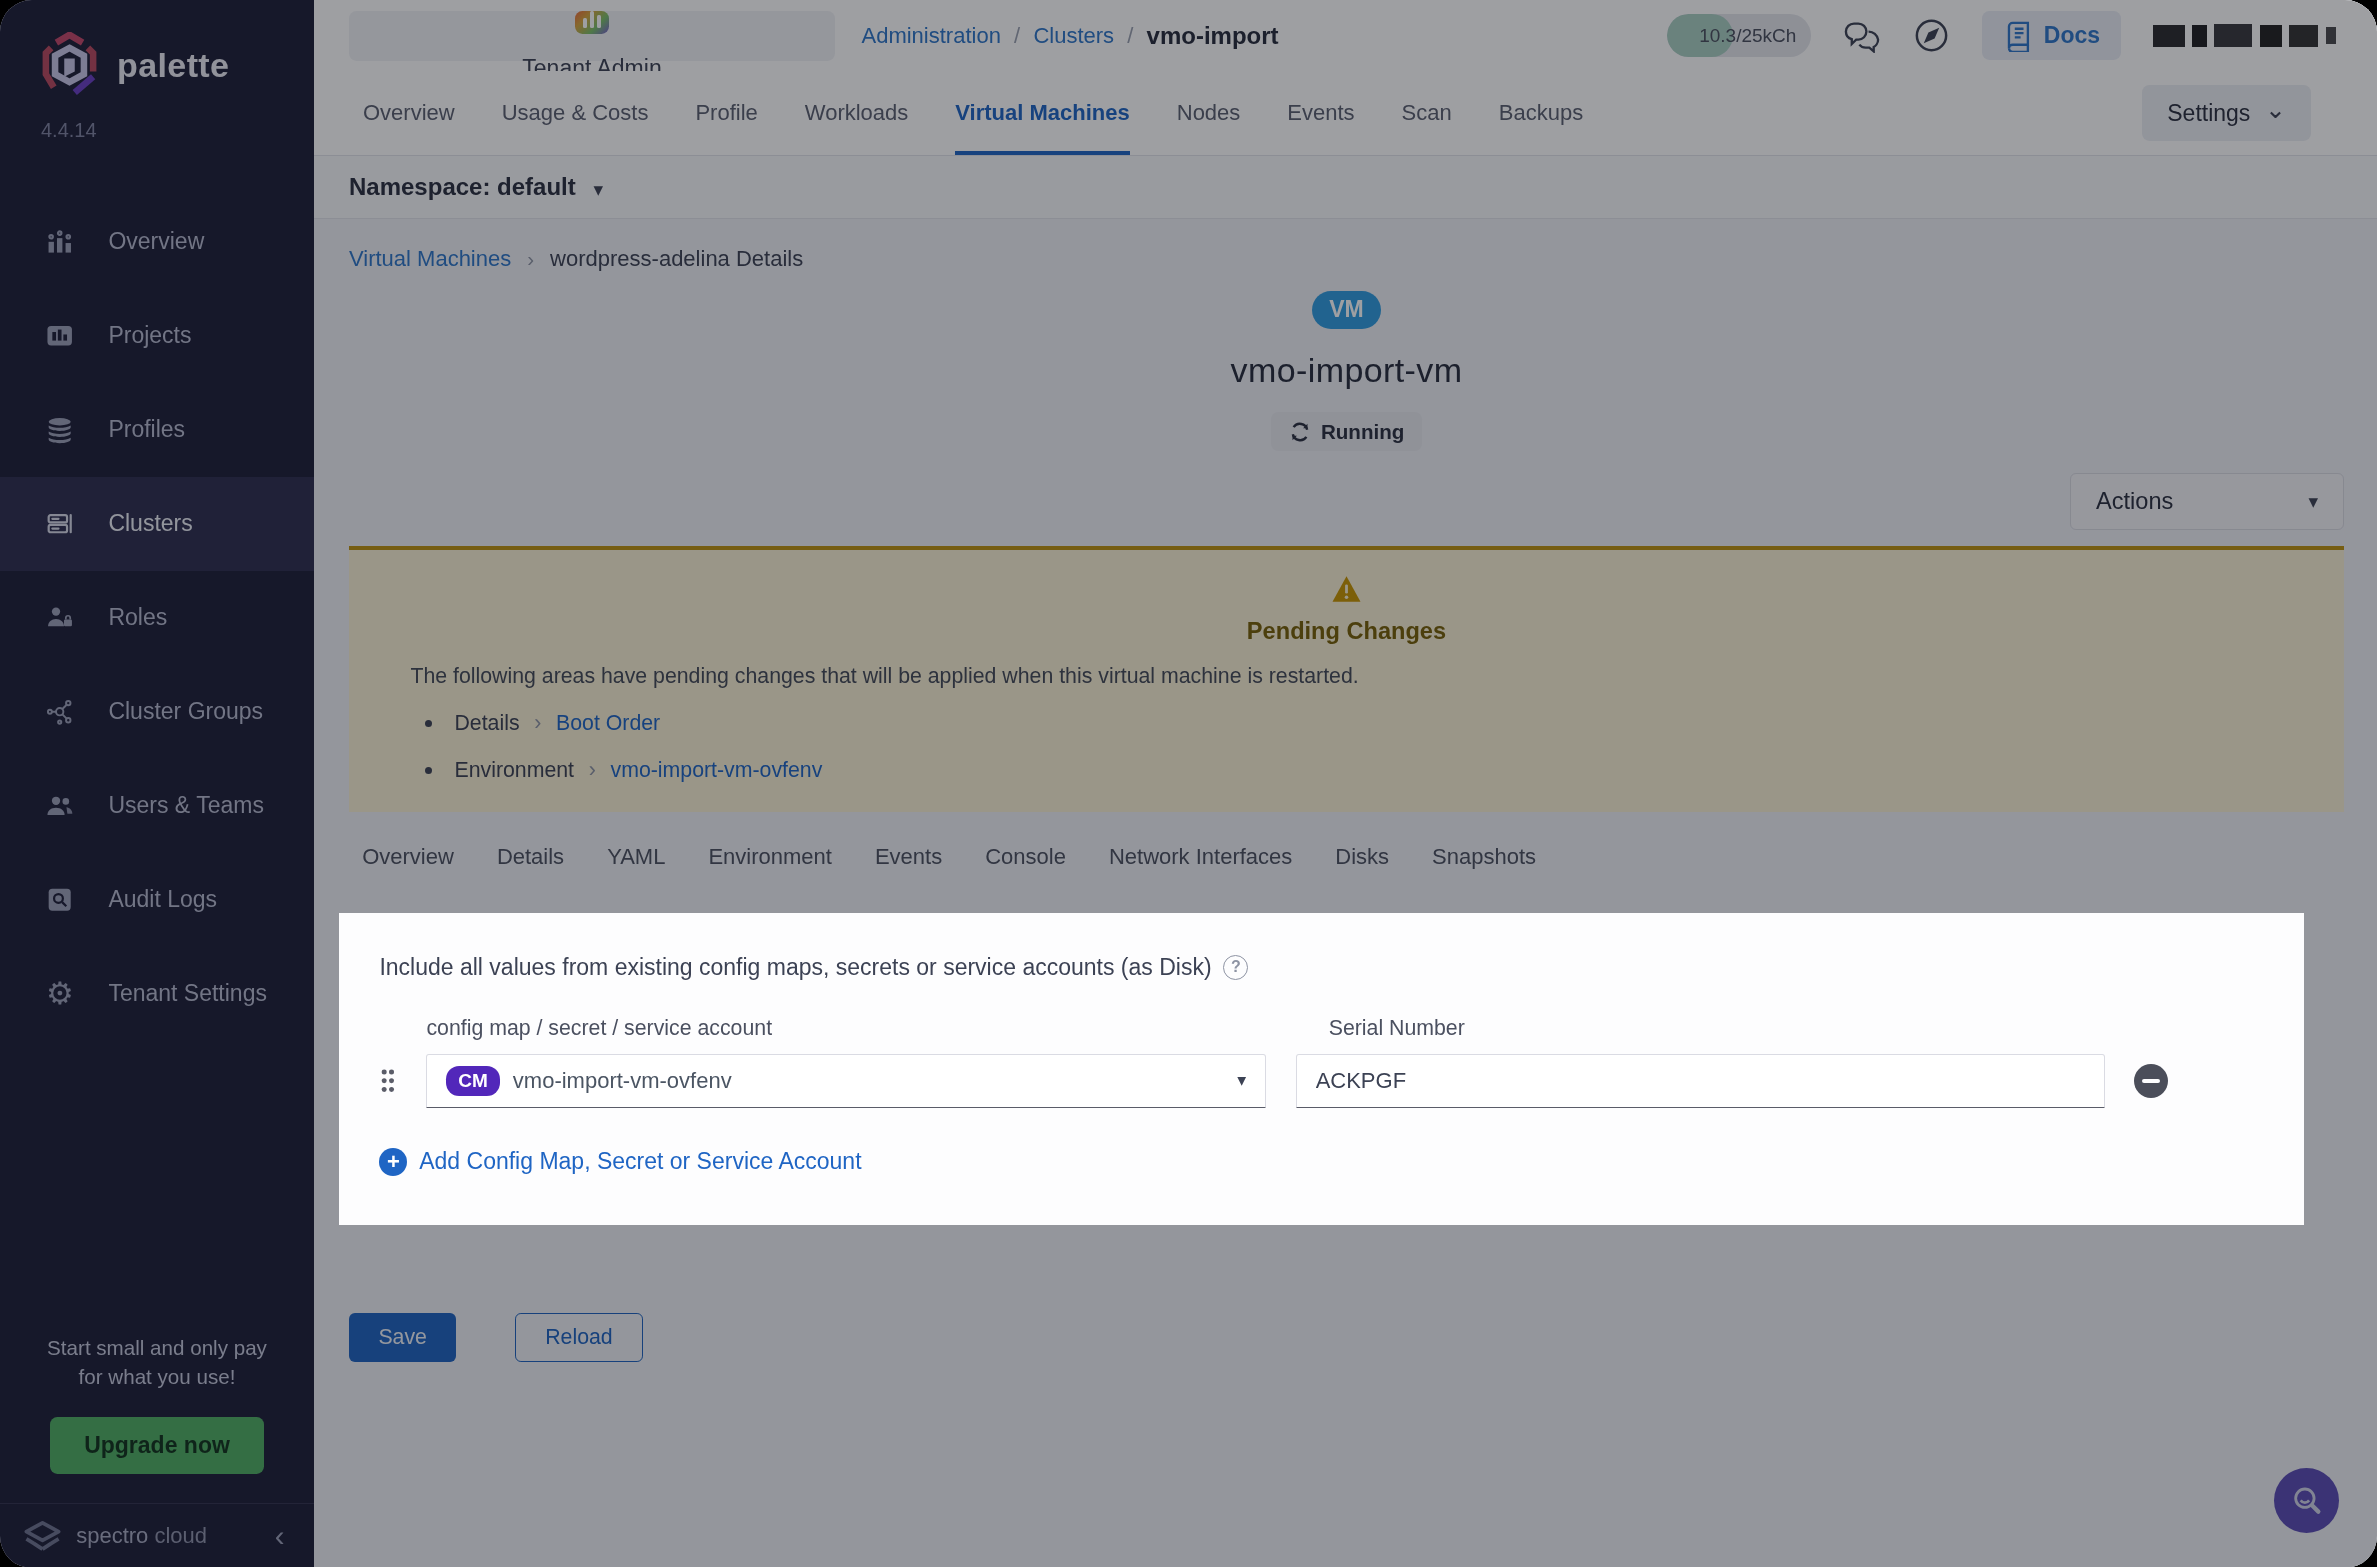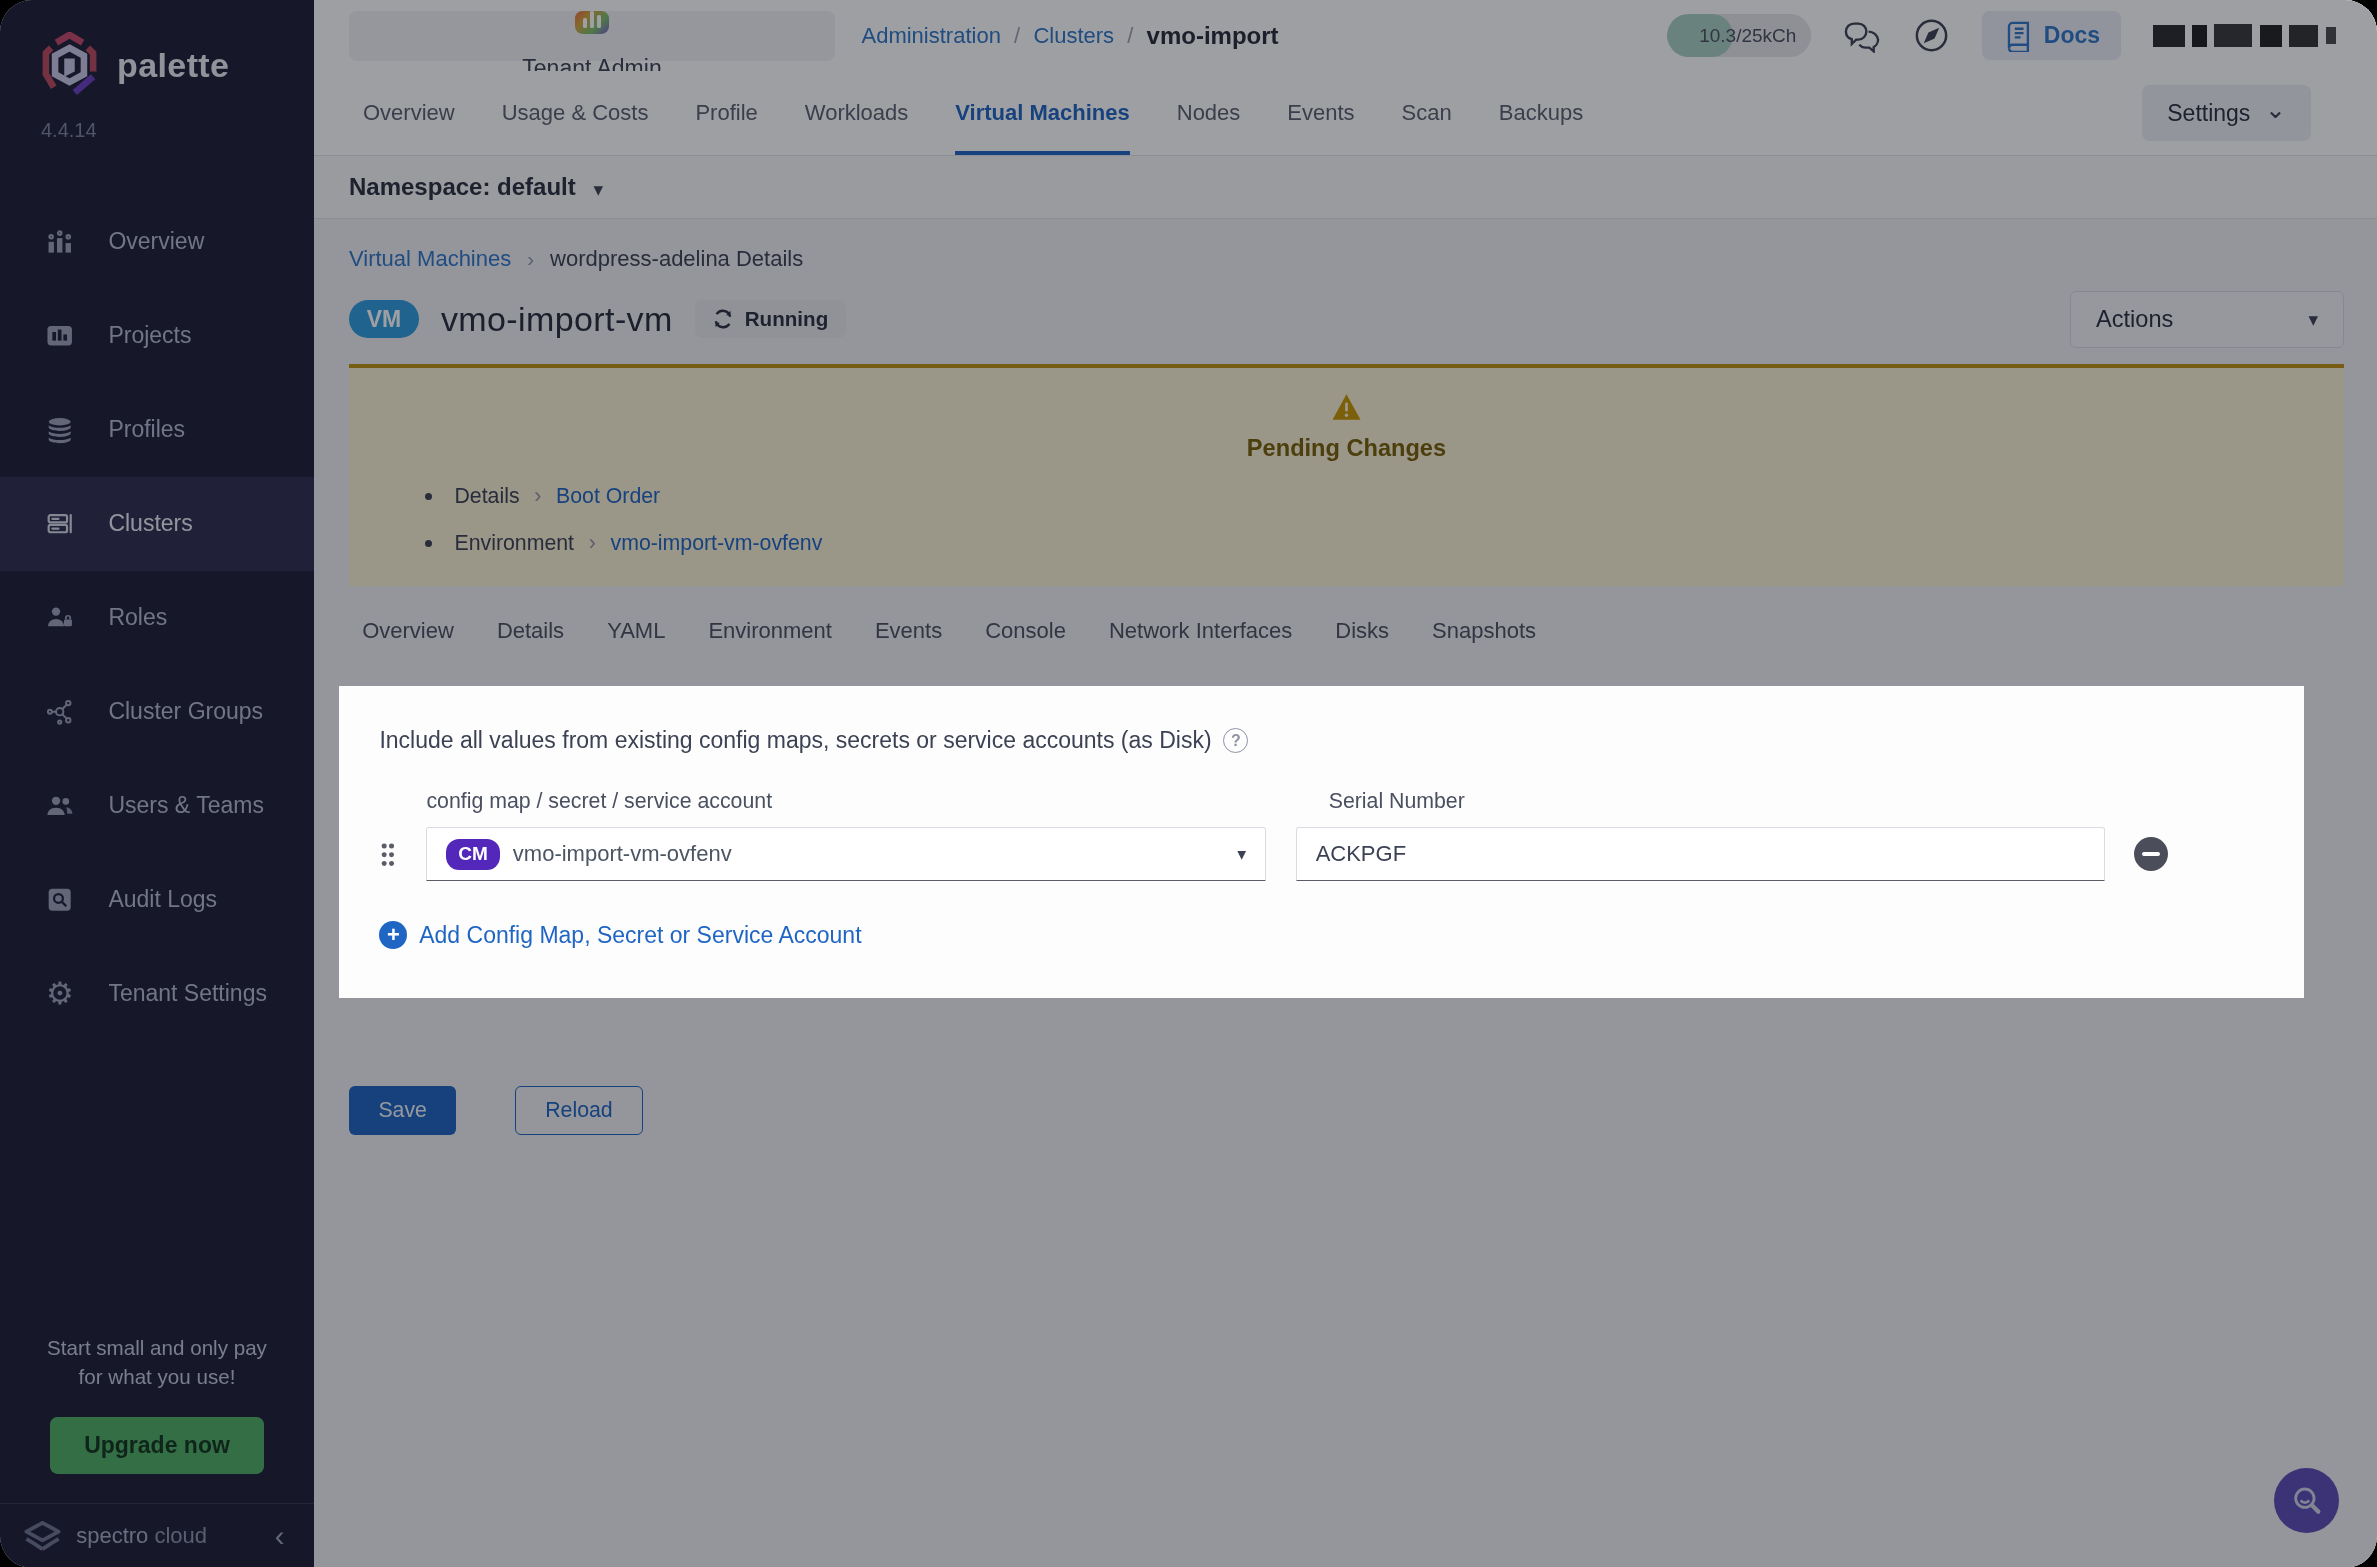--- a/index.html
+++ b/index.html
@@ -60,21 +60,21 @@
   .nsbar { background:#f7f8fb; height:63px; border-bottom:0.7px solid #e2e3ea; display:flex; align-items:center; padding:0 35px; gap:17.7px; }
   .nsbar .ns-text { font-size:24px; font-weight:600; color:#2b3040; }
   .nsbar .ns-caret { color:#3c4254; font-size:19px; transform:translateY(1.5px); }
 
   .content { padding:26.5px 33px 0 35px; flex:1; }
   .vm-crumb { display:flex; align-items:center; gap:16px; font-size:22px; margin-bottom:19px; }
   .vm-crumb a { color:#2e76c8; text-decoration:none; cursor:pointer; }
   .vm-crumb .sep { color:#8d93a3; font-size:20.6px; }
   .vm-crumb .cur { color:#3c4254; }
 
-  .title-row { display:flex; align-items:center; gap:22px; margin-bottom:16px; }
+  .title-row { display:flex; align-items:center; gap:22px; margin-bottom:16px;flex-direction:column; }
   .vm-pill { background:#2f9ce0; color:#fff; font-size:23px; font-weight:600; border-radius:19px; padding:5.9px 17.7px; }
   .vm-title { font-size:34px; font-weight:500; color:#272c3c; letter-spacing:0.4px; }
   .status-badge { display:flex; align-items:center; gap:10.3px; background:#e8e9ef; border-radius:7.4px; padding:7.4px 17.7px; font-size:20.6px; font-weight:700; color:#2b3040; }
   .actions-btn { margin-left:auto; width:274px; height:57px; background:#f3f3f7; border:0.7px solid #d9dae2; border-radius:5.9px; display:flex; align-items:center; padding:0 25px; font-size:23.6px; color:#2b3040; cursor:pointer; }
   .actions-btn .car { margin-left:auto; color:#3c4254; font-size:19px; }
 
   .pending { border-top:4.4px solid #bd9210; background:#f9f0d4; padding:25px 32px 29.4px 32px; }
   .pending-head { display:flex; align-items:center; gap:14.7px;flex-direction:column; }
   .pending-title { font-size:23.6px; font-weight:700; color:#776008; }
   .pending-msg { font-size:21.3px; color:#444a58; margin:19px 0 7.4px 29.4px; }
@@ -365,20 +365,21 @@
         <div class="pending-head">
           <span>
             <svg width="31" height="28" viewBox="0 0 24 22">
                 <path d="M12 1 23 21 H1 Z" fill="#c79500"></path>
                 <rect x="10.9" y="7.5" width="2.2" height="7" rx="1" fill="#f9f0d4"></rect>
                 <circle cx="12" cy="17.5" r="1.4" fill="#f9f0d4"></circle>
               </svg>
           </span>
           <span class="pending-title">Pending Changes</span>
         </div>
+        <div class="pending-msg">The following areas have pending changes that will be applied when this virtual machine is restarted.</div>
         <ul>
           <li>
             <span class="dot"></span>
             <span>Details</span>
             <span class="sep">›</span>
             <a>Boot Order</a>
           </li>
           <li>
             <span class="dot"></span>
             <span>Environment</span>

